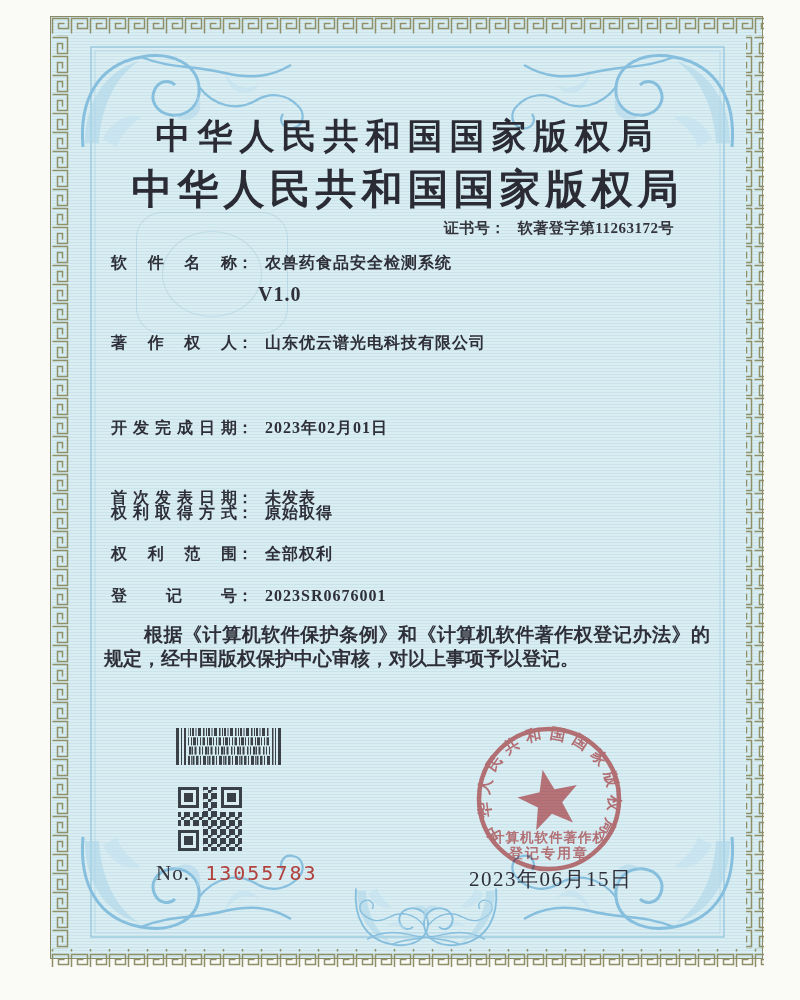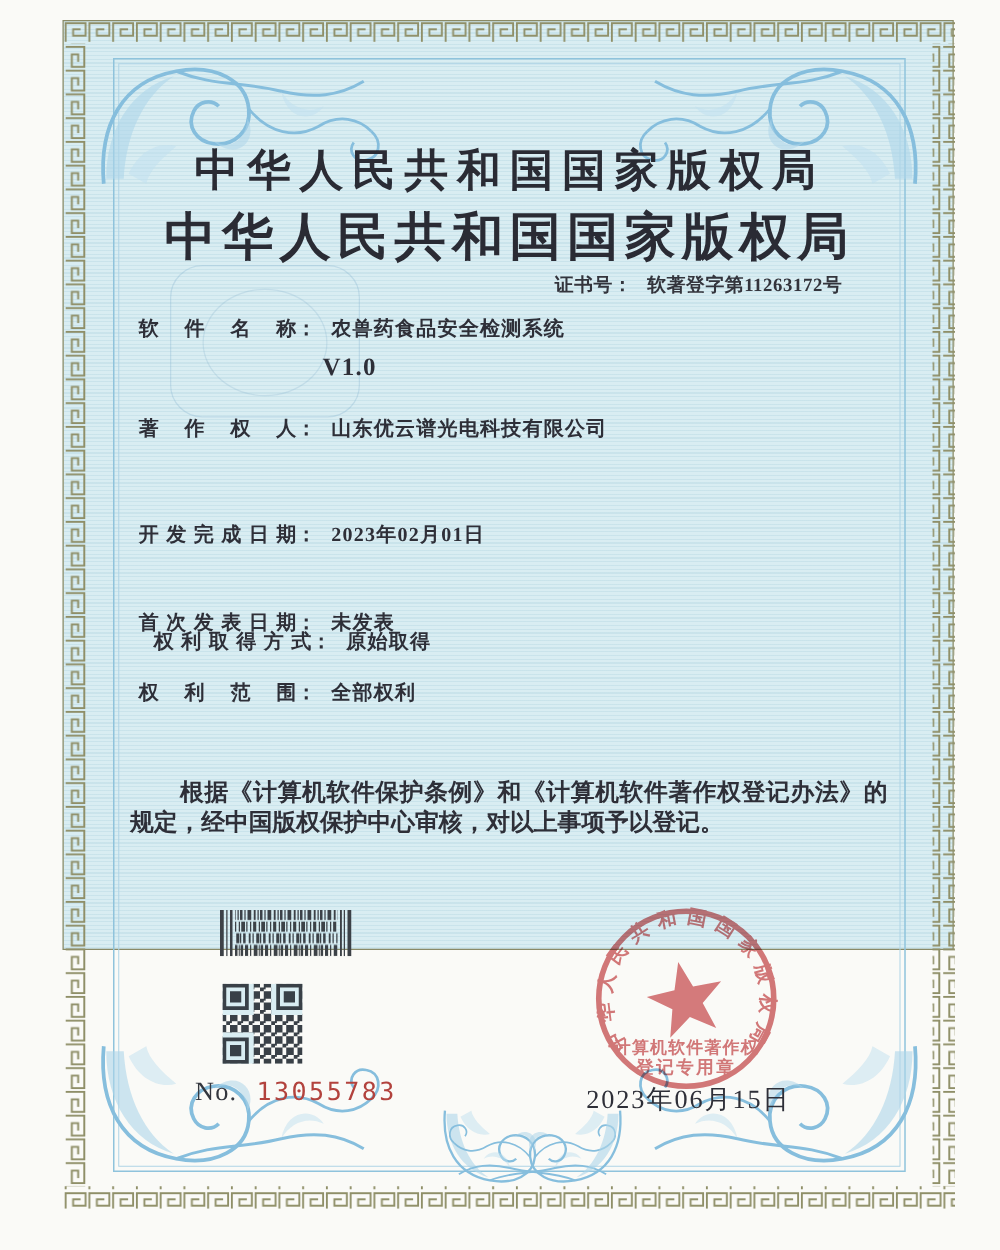--- a/index.html
+++ b/index.html
@@ -3,21 +3,21 @@
 <meta charset="utf-8">
 <style>
   html,body{margin:0;padding:0;}
   body{
     width:800px;height:1000px;position:relative;
     background:#fafaf7;
     font-family:"Liberation Serif","DejaVu Serif",serif;
     color:#2f3138;overflow:hidden;
   }
   .cert{
-    position:absolute;left:50px;top:16px;width:713px;height:744px;
+    position:absolute;left:50px;top:16px;width:713px;height:943px;
     background-color:#d9edf2;
     background-image:repeating-linear-gradient(180deg,rgba(125,180,200,.17) 0 1px,transparent 1px 3px);
     border:1px solid #8a8a66;
     box-sizing:border-box;
   }
   .deco{position:absolute;left:0;top:0;width:713px;height:950px;pointer-events:none;}
   .watermark{
     position:absolute;left:85px;top:195px;width:150px;height:120px;
     border:1px solid rgba(130,175,205,.30);border-radius:26px;
   }
@@ -131,28 +131,31 @@
   </div>
 
   <div class="row" style="top:401px;">
     <span class="lbl">开发完成日期</span><span>：</span><span class="val">2023年02月01日</span>
   </div>
 
   <div class="row" style="top:444px;margin-top:27px;">
     <span class="lbl">首次发表日期</span><span>：</span><span class="val">未发表</span>
   </div>
 
-  <div class="row" style="top:486px;margin-left:12px;">
+  <div class="row" style="top:486px;">
     <span class="lbl">权利取得方式</span><span>：</span><span class="val">原始取得</span>
   </div>
 
   <div class="row" style="top:527px;">
     <span class="lbl">权利范围</span><span>：</span><span class="val">全部权利</span>
   </div>
 
+  <div class="row" style="top:569px;">
+    <span class="lbl">登记号</span><span>：</span><span class="val">2023SR0676001</span>
+  </div>
 
   <div class="statement">根据《计算机软件保护条例》和《计算机软件著作权登记办法》的规定，经中国版权保护中心审核，对以上事项予以登记。</div>
 
   <svg class="barcode" width="106" height="37" viewBox="0 0 106 37">
     <defs>
       <pattern id="bcrows" width="16" height="37" patternUnits="userSpaceOnUse">
         <rect x="0" y="0" width="2" height="8" fill="#3c4147"></rect>
           <rect x="3.5" y="0" width="1" height="8" fill="#3c4147"></rect>
           <rect x="6" y="0" width="3" height="8" fill="#3c4147"></rect>
           <rect x="11" y="0" width="1.5" height="8" fill="#3c4147"></rect>

